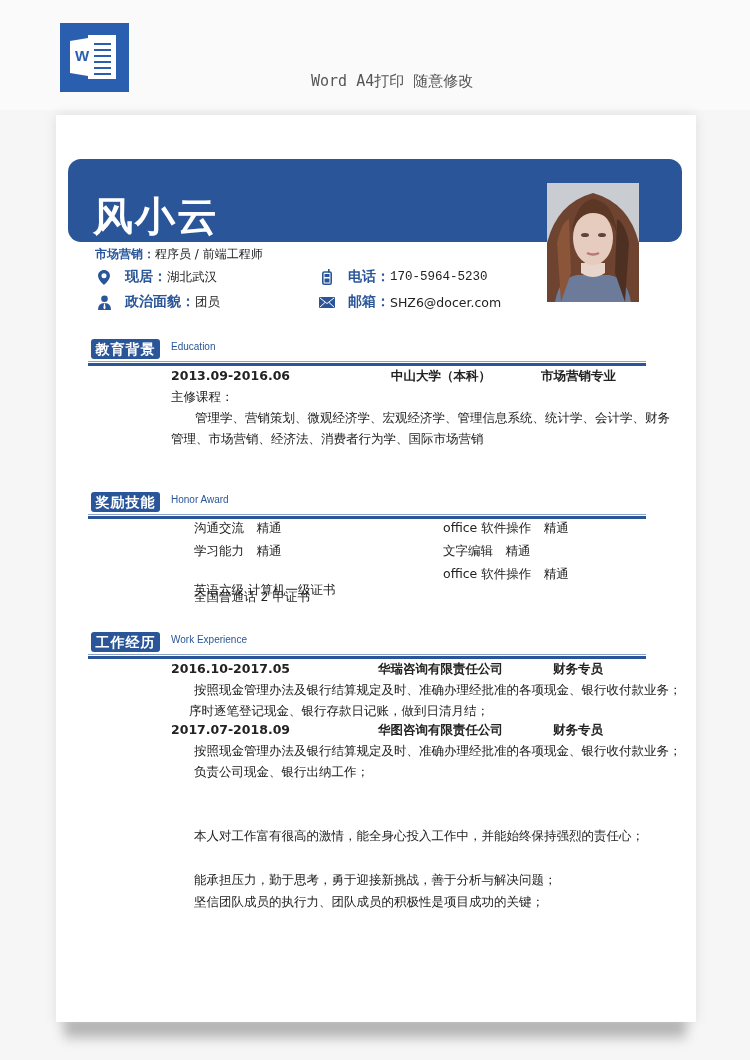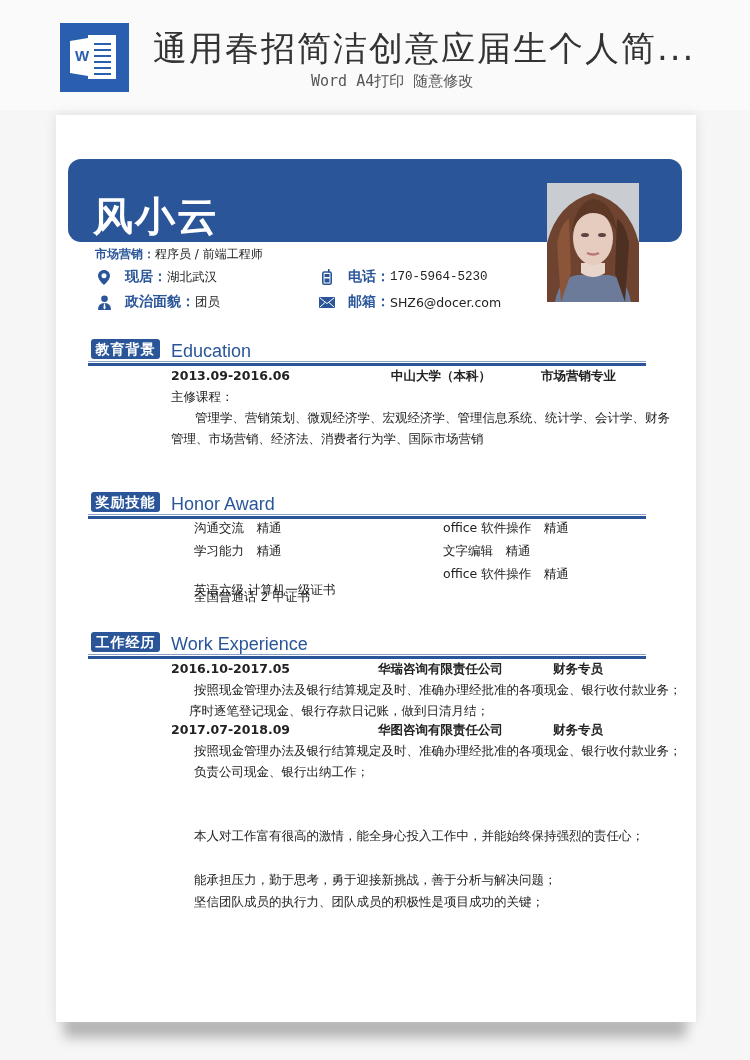--- a/index.html
+++ b/index.html
@@ -33,21 +33,21 @@
 
   .info { position: absolute; font-size: 13px; white-space: nowrap; display: flex; align-items: center; }
   .info .ico { width: 16px; height: 16px; margin-right: 13px; display: inline-flex; align-items: center; justify-content: center; }
   .info .lab { color: #2a5699; font-weight: bold; font-size: 14px; }
   .info .val { color: #222; font-size: 12.5px; }
 
   
   .sec-head { position: absolute; left: 32px; width: 558px; height: 26px; }
   .sec-tag { position: absolute; left: 3px; top: 0; width: 69px; height: 20px; background: #2a5699; border-radius: 3px;
       color: #fff; font-weight: bold; font-size: 14px; line-height: 20px; text-align: center; letter-spacing: 1px; }
-  .sec-en { position: absolute; left: 83px; top: 2px; font-size: 18px; color: #2a5699; font-family: "Liberation Sans", sans-serif; }
+  .sec-en { position: absolute; left: 83px; top: 2px; font-size: 10px; color: #2a5699; font-family: "Liberation Sans", sans-serif; }
   .sec-rule-thin { position: absolute; left: 0; top: 22px; width: 558px; height: 1px; background: #8aa2c8; }
   .sec-rule { position: absolute; left: 0; top: 24px; width: 558px; height: 3px; background: #2a5699; }
 
   .row { position: absolute; font-size: 12.5px; white-space: nowrap; color: #222; }
   .b { font-weight: bold; }
 </style>
 </head>
 <body>
 
 <div class="topbar">
@@ -58,21 +58,20 @@
           <i style="top:14px"></i>
           <i style="top:20px"></i>
           <i style="top:26px"></i>
           <i style="top:32px"></i>
           <i style="top:38px"></i>
       </div>
       <div class="cover"></div>
       <div class="w">W</div>
     </div>
   </div>
-  <div class="top-title">通用春招简洁创意应届生个人简...</div>
   <div class="top-sub">Word A4打印 随意修改</div>
 </div>
 
 <div class="page-shadow"></div>
 <div class="sheet">
 
   <div class="hero"></div>
   <div class="name">风小云</div>
 
   <div class="photo">

